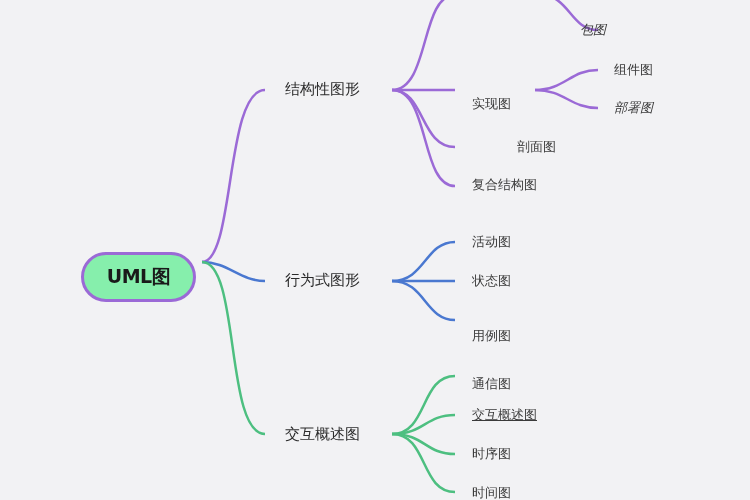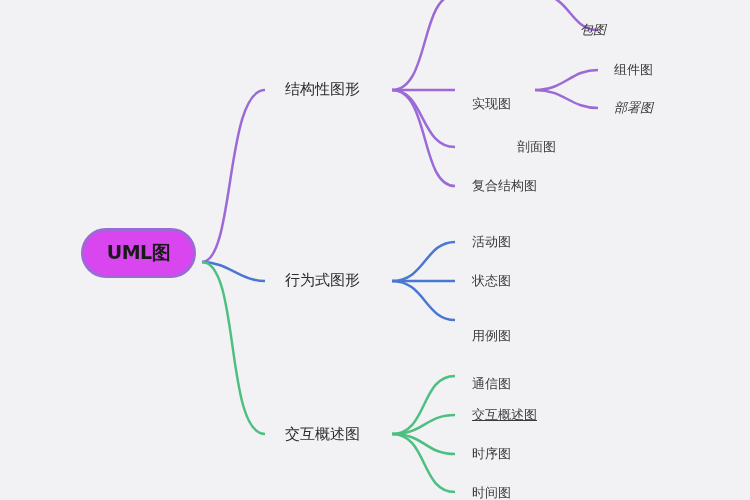--- a/index.html
+++ b/index.html
@@ -19,27 +19,27 @@
     svg.links {
       position: absolute;
       left: 0;
       top: 0;
       width: 750px;
       height: 500px;
     }
     .root-node {
       position: absolute;
       left: 81px;
-      top: 228px;
+      top: 252px;
       width: 115px;
       height: 50px;
       box-sizing: border-box;
       border: 3px solid #9b6ad6;
       border-radius: 26px;
-      background: #d946ef;
+      background: #86efac;
       display: flex;
       align-items: center;
       justify-content: center;
       font-size: 19px;
       font-weight: bold;
       color: #1a1a1a;
       letter-spacing: -0.5px;
     }
     .label {
       position: absolute;
@@ -94,21 +94,21 @@
 
   <div class="label lvl1" style="left:285px; top:81px;">结构性图形</div>
   <div class="label lvl1" style="left:285px; top:272px;text-align:center;">行为式图形</div>
   <div class="label lvl1" style="left:285px; top:426px;">交互概述图</div>
 
   <div class="label lvl3" style="left:580px; top:22px;font-style:italic;">包图</div>
   <div class="label lvl2" style="left:472px; top:96px;">实现图</div>
   <div class="label lvl3" style="left:614px; top:62px;">组件图</div>
   <div class="label lvl3" style="left:614px; top:100px;font-style:italic;">部署图</div>
   <div class="label lvl2" style="left:472px; top:139px;margin-left:45px;">剖面图</div>
-  <div class="label lvl2" style="left:472px; top:178px;">复合结构图</div>
+  <div class="label lvl2" style="left:472px; top:178px;font-family:Liberation Mono, monospace;">复合结构图</div>
 
   <div class="label lvl2" style="left:472px; top:234px;">活动图</div>
   <div class="label lvl2" style="left:472px; top:273px;">状态图</div>
   <div class="label lvl2" style="left:472px; top:328px;">用例图</div>
 
   <div class="label lvl2" style="left:472px; top:368px;margin-top:8px;">通信图</div>
   <div class="label lvl2" style="left:472px; top:407px;text-decoration:underline;">交互概述图</div>
   <div class="label lvl2" style="left:472px; top:446px;text-align:right;">时序图</div>
   <div class="label lvl2" style="left:472px; top:485px;">时间图</div>
 

